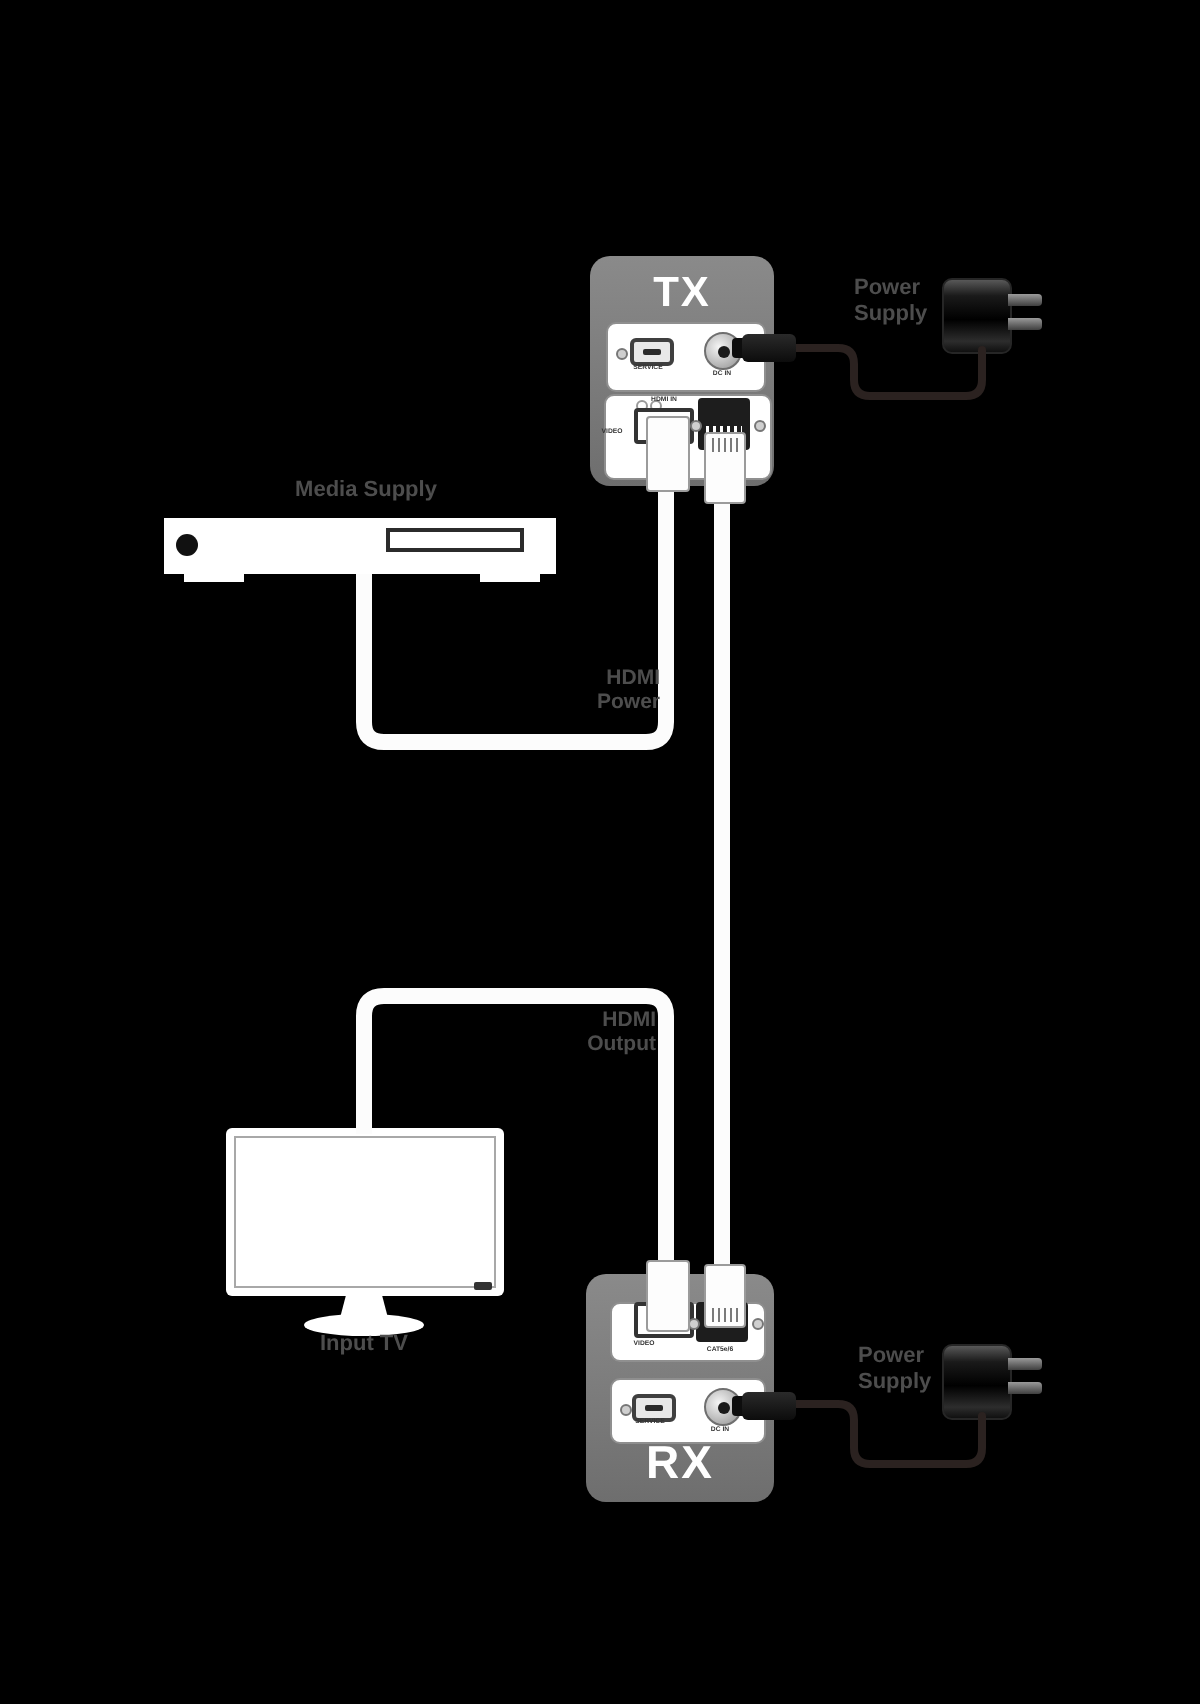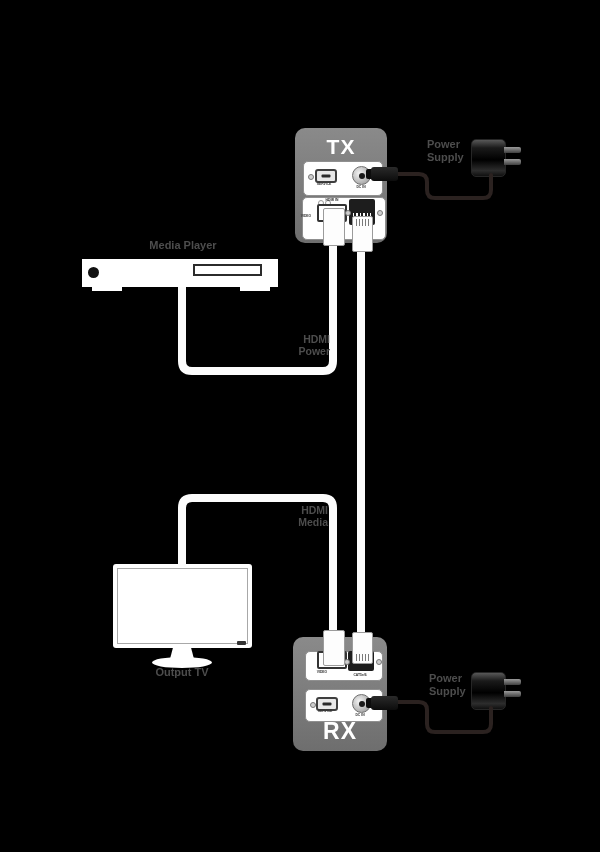--- a/index.html
+++ b/index.html
@@ -58,35 +58,35 @@
            border-radius:5px;border:1px solid #262626;}
   .prong{background:linear-gradient(180deg,#9a9a9a,#3f3f3f);border-radius:0 2px 2px 0;}
 
   svg#cables{position:absolute;left:0;top:0;pointer-events:none;}
 </style>
 </head>
 <body>
 
 <div id="canvas">
 
-  <div class="abs dlabel center z4" style="left:120px;top:239px;width:126px;">Media Player</div>
+  <div class="abs dlabel center z4" style="left:120px;top:239px;width:126px;">Media Supply</div>
   <div class="abs media-player z1" style="left:82px;top:259px;width:196px;height:28px;">
     <div class="abs mp-dot" style="left:6px;top:8px;"></div>
     <div class="abs mp-tray" style="left:111px;top:5px;width:65px;height:8px;"></div>
   </div>
   <div class="abs mp-foot z1" style="left:92px;top:287px;width:30px;height:4px;"></div>
   <div class="abs mp-foot z1" style="left:240px;top:287px;width:30px;height:4px;"></div>
 
   <div class="abs tv-bezel z1" style="left:113px;top:564px;width:139px;height:84px;">
     <div class="abs tv-screen" style="left:4px;top:4px;width:129px;height:74px;"></div>
     <div class="abs tv-ind" style="left:124px;top:77px;width:9px;height:4px;"></div>
   </div>
   <div class="abs tv-neck z1" style="left:170px;top:648px;width:24px;height:11px;"></div>
   <div class="abs tv-base z1" style="left:152px;top:657px;width:60px;height:11px;"></div>
-  <div class="abs dlabel center z4" style="left:130px;top:666px;width:104px;">Output TV</div>
+  <div class="abs dlabel center z4" style="left:130px;top:666px;width:104px;">Input TV</div>
 
   <div class="abs unit z1" style="left:295px;top:128px;width:92px;height:115px;">
     <div class="abs unit-label" style="top:7px;">TX</div>
 
     <div class="abs panel" style="left:8px;top:33px;width:78px;height:33px;"></div>
     <div class="abs screw" style="left:13px;top:46px;"></div>
     <div class="abs usb" style="left:20px;top:41px;width:18px;height:10px;">
         <div class="usb-inner"></div>
       </div>
     <div class="micro" style="left:9px;top:54px;">SERVICE</div>
@@ -180,16 +180,16 @@
   </div>
   <div class="abs dc-tip z3" style="left:366px;top:698px;width:8px;height:10px;"></div>
   <div class="abs dc-plug z3" style="left:371px;top:696px;width:27px;height:14px;"></div>
 
   <div class="abs dlabel right z4" style="left:268px;top:333px;width:62px;font-size:10.5px;line-height:12px;">
     <div>HDMI</div>
     <div>Power</div>
   </div>
   <div class="abs dlabel right z4" style="left:264px;top:504px;width:64px;font-size:10.5px;line-height:12px;">
     <div>HDMI</div>
-    <div>Media</div>
+    <div>Output</div>
   </div>
 
 </div>
 
 </body></html>

